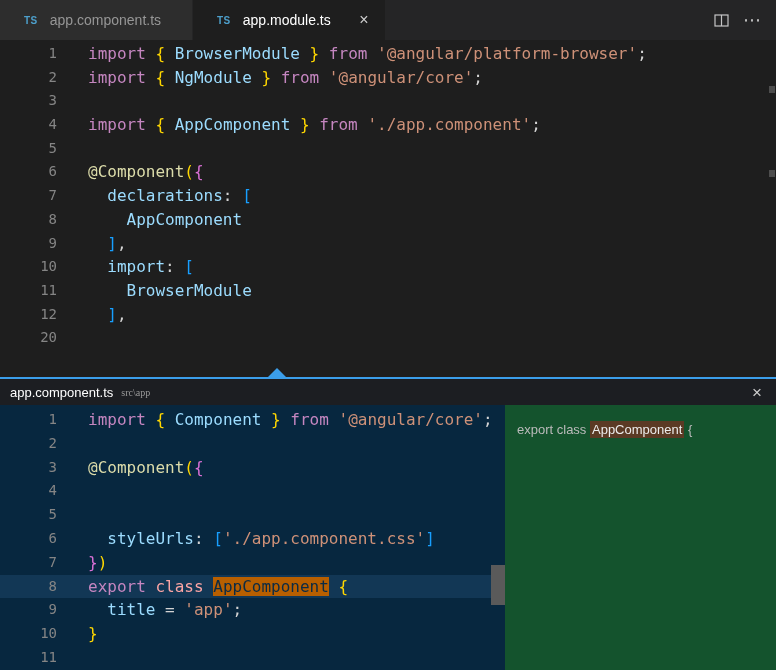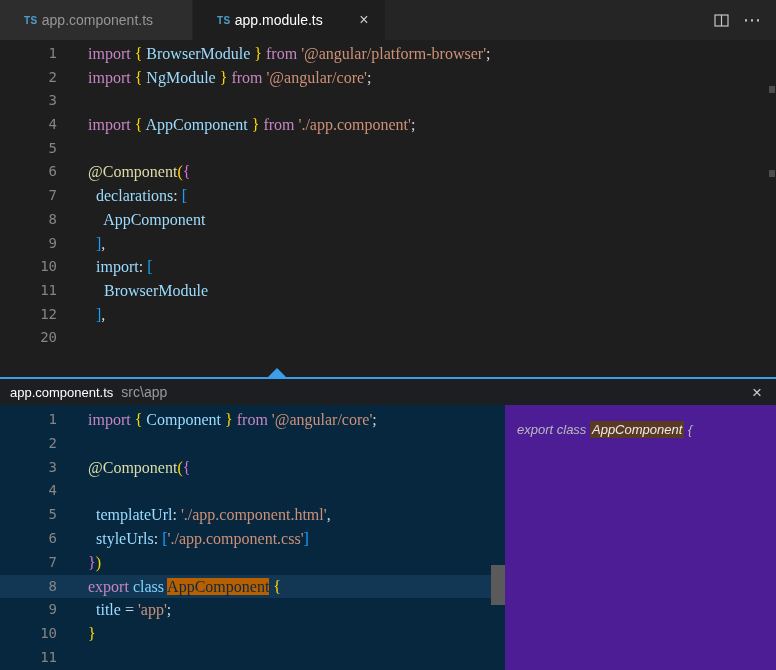--- a/index.html
+++ b/index.html
@@ -17,21 +17,21 @@
     background: #252526;
     display: flex;
     align-items: stretch;
     position: relative;
     z-index: 5;
   }
   .tab {
     width: 193px;
     display: flex;
     align-items: center;
-    gap: 4px;
+    gap: 12px;
     padding: 0 12px 0 24px;
     font-size: 14px;
     color: #969696;
     background: #2d2d2d;
     border-right: 1px solid #252526;
     cursor: pointer;
     white-space: nowrap;
   }
   .tab.active { background: #1e1e1e; color: #ffffff; }
   .ts-icon {
@@ -76,23 +76,23 @@
     font-family: "DejaVu Sans Mono", monospace;
     font-size: 16px;
   }
   .ln {
     flex: 0 0 57px;
     text-align: right;
     color: #858585;
     font-size: 14px;
     user-select: none;
   }
-  .code { white-space: pre; padding-left: 31px; font-family: Liberation Serif, serif; }
+  .code { white-space: pre; padding-left: 31px; }
   .t-kw   { color: #C586C0; }
-  .t-st   { color: #7dd3fc; }
+  .t-st   { color: #fca5a5; }
   .t-ty   { color: #4EC9B0; }
   .t-var  { color: #9CDCFE; }
   .t-str  { color: #CE9178; }
   .t-fg   { color: #D4D4D4; }
   .t-deco { color: #DCDCAA; }
   .t-b1   { color: #FFD700; }
   .t-b2   { color: #DA70D6; }
   .t-b3   { color: #179FFF; }
   .cursor {
     display: inline-block;
@@ -127,21 +127,21 @@
     border-bottom: 9px solid #3b9eea;
   }
   .peek-header {
     height: 26px;
     background: #1c1e22;
     display: flex;
     align-items: center;
     padding: 0 10px;
   }
   .peek-title { color: #ffffff; font-size: 13px; }
-  .peek-path  { color: #999999; font-size: 14px; margin-left: 8px; }
+  .peek-path  { color: #999999; font-size: 10px; margin-left: 8px; font-family: Liberation Serif, serif; }
   .peek-close {
     margin-left: auto;
     color: #cccccc;
     font-size: 17px;
     line-height: 17px;
     cursor: pointer;
     padding: 0 4px;
   }
   .peek-body {
     position: absolute;
@@ -164,24 +164,23 @@
   }
   .peek-scrollbar {
     position: absolute;
     right: 0; top: 160px;
     width: 14px; height: 40px;
     background: #5a5a5a;
     cursor: pointer;
   }
   .peek-results {
     flex: 1 1 auto;
-    background: #4c1d95;
+    background: #14532d;
     padding-top: 13px;
     overflow: hidden;
-    font-style: italic;
   }
   .result-item {
     height: 22px;
     display: flex;
     align-items: center;
     padding-left: 12px;
     font-size: 13px;
     color: #bbbbbb;
     white-space: pre;
     cursor: pointer;
@@ -293,21 +292,20 @@
             </div>
             <div class="line">
               <span class="ln">3</span>
               <span class="code"><span class="t-deco">@Component</span><span class="t-b1">(</span><span class="t-b2">{</span></span>
             </div>
             <div class="line">
               <span class="ln">4</span>
             </div>
             <div class="line">
               <span class="ln">5</span>
-              <span class="code"><span class="t-fg">  </span><span class="t-var">templateUrl</span><span class="t-fg">: </span><span class="t-str">'./app.component.html'</span><span class="t-fg">,</span></span>
             </div>
             <div class="line">
               <span class="ln">6</span>
               <span class="code"><span class="t-fg">  </span><span class="t-var">styleUrls</span><span class="t-fg">: </span><span class="t-b3">[</span><span class="t-str">'./app.component.css'</span><span class="t-b3">]</span></span>
             </div>
             <div class="line">
               <span class="ln">7</span>
               <span class="code"><span class="t-b2">}</span><span class="t-b1">)</span></span>
             </div>
             <div class="line hl">

